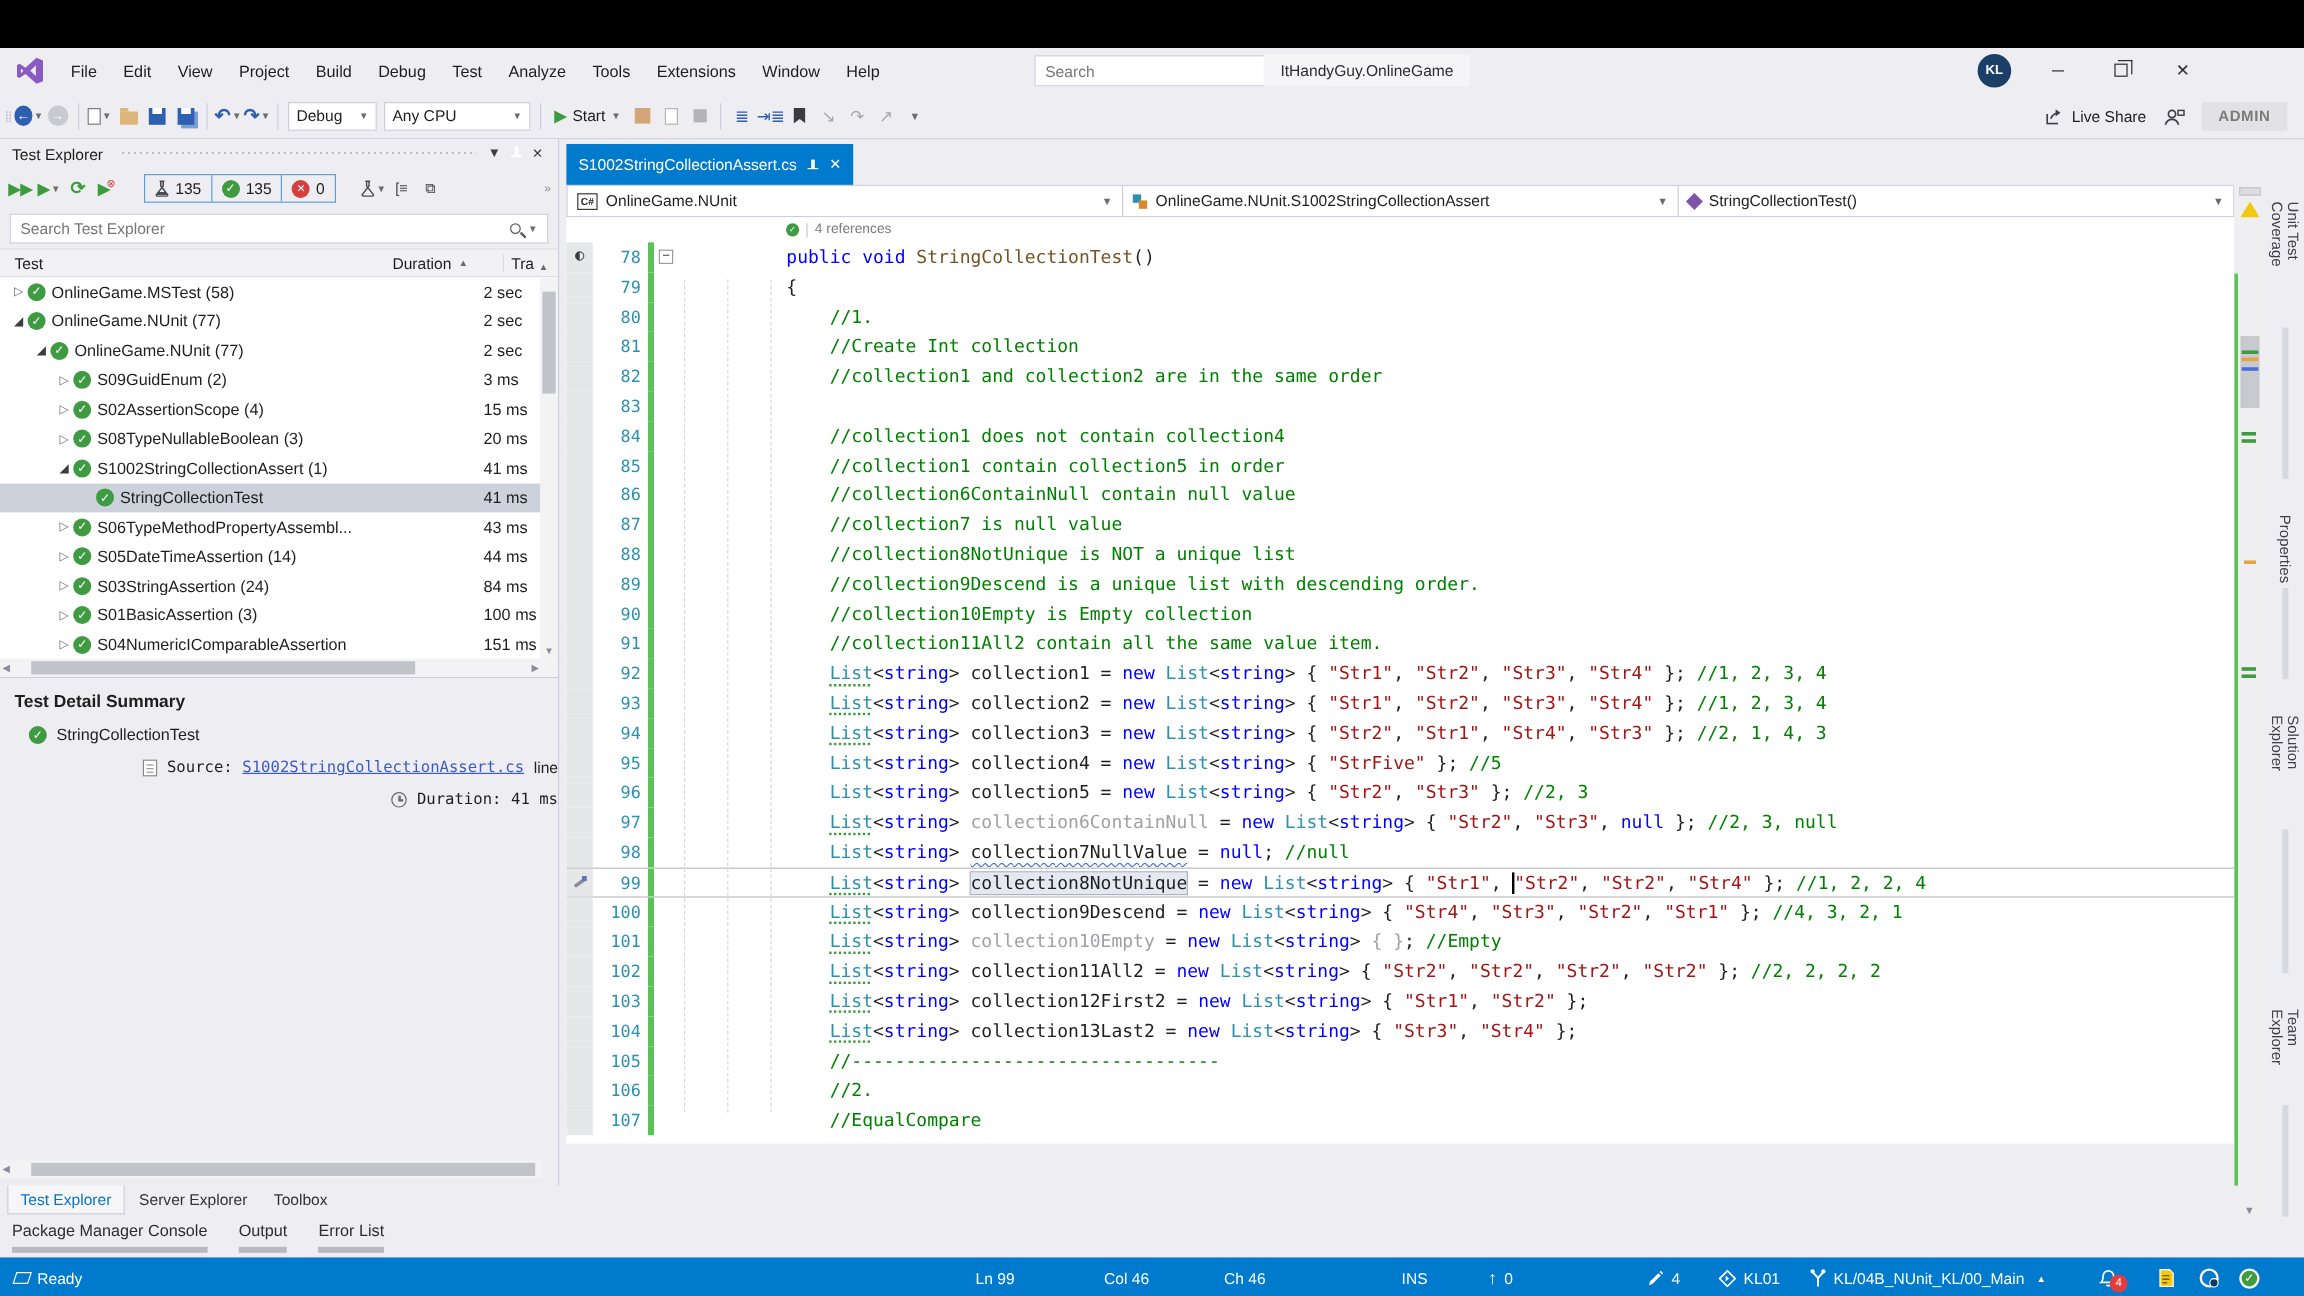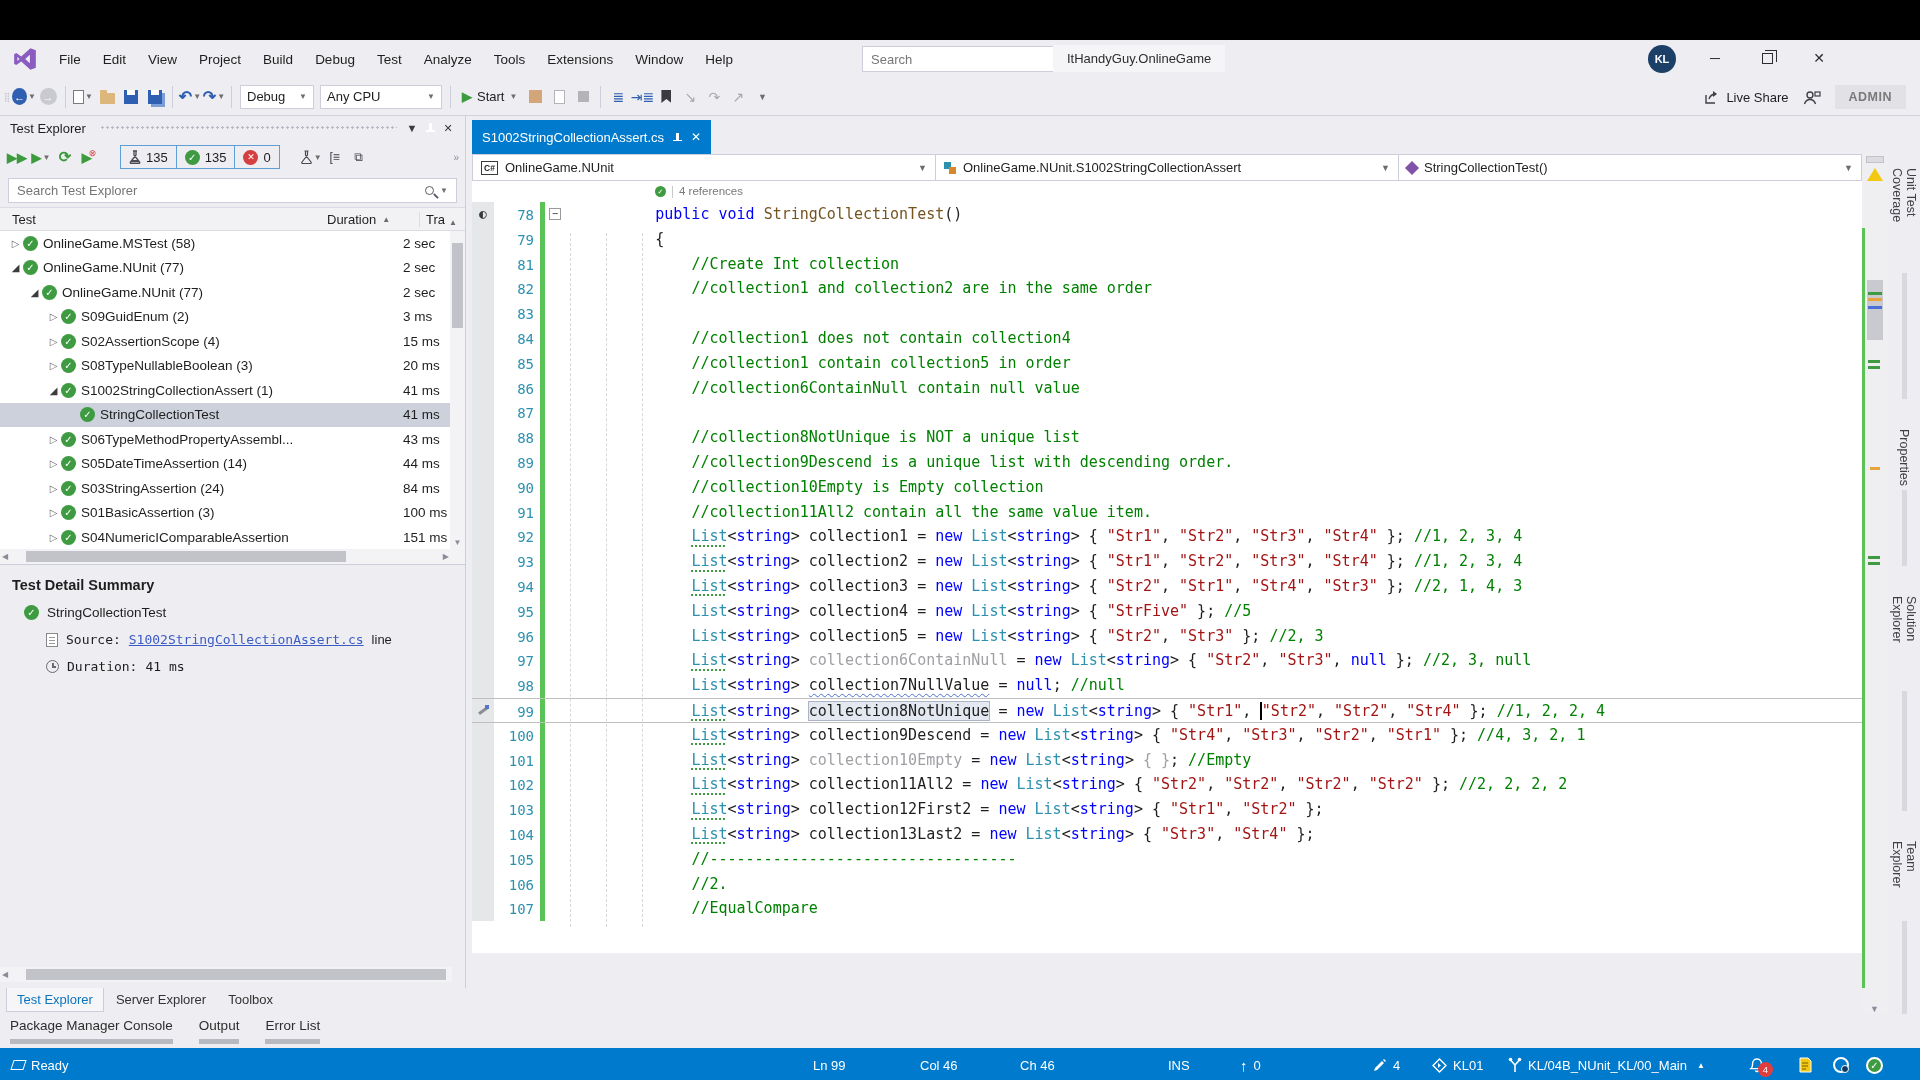--- a/index.html
+++ b/index.html
@@ -77,21 +77,21 @@
   .vsb { position:absolute; right:0; top:0; width:15px; height:318px; background:#f3f3f6; }
   .vsb .thumb { position:absolute; left:2px; top:12px; width:11px; height:85px; background:#c2c3c9; }
   .vsb .ar { position:absolute; left:0; width:15px; text-align:center; font-size:8px; color:#8a8d99; }
   .hsb { height:15px; background:#f3f3f6; position:relative; }
   .hsb .thumb { position:absolute; left:26px; top:2px; height:11px; width:320px; background:#c2c3c9; }
   .hsb .al { position:absolute; left:2px; top:3px; font-size:8px; color:#8a8d99; }
   .hsb .arr { position:absolute; right:16px; top:3px; font-size:8px; color:#8a8d99; }
   .detail { border-top:1px solid #cccedb; padding:12px 0 0 12px; background:#eeeef2; }
   .detail h3 { font-size:14.5px; color:#1e1e1e; }
   .d-row { display:flex; align-items:center; gap:8px; margin-top:12px; font-size:13.5px; color:#1e1e1e; }
-  .d1 { margin-left:12px; } .d2,.d3 { margin-left:34px; font-family:"DejaVu Sans Mono", monospace; font-size:13px; }
+  .d1 { margin-left:12px; } .d2,.d3 { margin-left:34px; font-family:"DejaVu Sans Mono", monospace; font-size:13px;justify-content:flex-end; }
   .link { color:#3b5bc4; text-decoration:underline; }
   .docico { width:12px; height:14px; border:1px solid #8a8a8a; background:#fff; position:relative; flex:none;}
   .docico:before{content:""; position:absolute; left:2px; top:3px; right:2px; height:1px; background:#9a9a9a; box-shadow:0 3px 0 #9a9a9a, 0 6px 0 #9a9a9a;}
   .clock { width:13px; height:13px; border:1.5px solid #6a6a72; border-radius:50%; position:relative; flex:none;}
   .clock:before{content:""; position:absolute; left:5px; top:2px; width:1.5px; height:4px; background:#6a6a72;}
   .clock:after{content:""; position:absolute; left:5px; top:5px; width:4px; height:1.5px; background:#6a6a72;}
   .panel-hsb2 { position:absolute; bottom:6px; left:0; width:452px; }
 
   .panel-tabs { position:absolute; left:0; top:948px; width:466px; height:30px; display:flex; align-items:flex-start; padding-left:6px; gap:2px; background:#eeeef2; }
   .ptab { font-size:13px; padding:4px 10px; color:#333; }
@@ -519,27 +519,28 @@
         <div class="guide" style="left:170px"></div>
       </div>
       <div id="code-rows">
           <div class="lens-row" style="margin-left: 183px;">
             <span class="lens-chk">✓</span>
             <span class="lens-bar"></span>
             <span>4 references</span>
           </div>
           <div class="code-row"><span class="cr-margin"><span class="bkmark">◐</span></span><span class="cr-num">78</span><span class="cr-gap"></span><span class="cr-chg"></span><span class="cr-fold"><span class="foldbox">−</span></span><span class="cr-pre"><span>        </span><span class="k">public</span><span> </span><span class="k">void</span><span> </span><span class="m">StringCollectionTest</span><span>()</span></span></div>
           <div class="code-row"><span class="cr-margin"></span><span class="cr-num">79</span><span class="cr-gap"></span><span class="cr-chg"></span><span class="cr-fold"></span><span class="cr-pre"><span>        {</span></span></div>
+          <div class="code-row"><span class="cr-margin"></span><span class="cr-num">80</span><span class="cr-gap"></span><span class="cr-chg"></span><span class="cr-fold"></span><span class="cr-pre"><span>            </span><span class="c">//1.</span></span></div>
           <div class="code-row"><span class="cr-margin"></span><span class="cr-num">81</span><span class="cr-gap"></span><span class="cr-chg"></span><span class="cr-fold"></span><span class="cr-pre"><span>            </span><span class="c">//Create Int collection</span></span></div>
           <div class="code-row"><span class="cr-margin"></span><span class="cr-num">82</span><span class="cr-gap"></span><span class="cr-chg"></span><span class="cr-fold"></span><span class="cr-pre"><span>            </span><span class="c">//collection1 and collection2 are in the same order</span></span></div>
           <div class="code-row"><span class="cr-margin"></span><span class="cr-num">83</span><span class="cr-gap"></span><span class="cr-chg"></span><span class="cr-fold"></span></div>
           <div class="code-row"><span class="cr-margin"></span><span class="cr-num">84</span><span class="cr-gap"></span><span class="cr-chg"></span><span class="cr-fold"></span><span class="cr-pre"><span>            </span><span class="c">//collection1 does not contain collection4</span></span></div>
           <div class="code-row"><span class="cr-margin"></span><span class="cr-num">85</span><span class="cr-gap"></span><span class="cr-chg"></span><span class="cr-fold"></span><span class="cr-pre"><span>            </span><span class="c">//collection1 contain collection5 in order</span></span></div>
           <div class="code-row"><span class="cr-margin"></span><span class="cr-num">86</span><span class="cr-gap"></span><span class="cr-chg"></span><span class="cr-fold"></span><span class="cr-pre"><span>            </span><span class="c">//collection6ContainNull contain null value</span></span></div>
-          <div class="code-row"><span class="cr-margin"></span><span class="cr-num">87</span><span class="cr-gap"></span><span class="cr-chg"></span><span class="cr-fold"></span></div>
+          <div class="code-row"><span class="cr-margin"></span><span class="cr-num">87</span><span class="cr-gap"></span><span class="cr-chg"></span><span class="cr-fold"></span><span class="cr-pre"><span>            </span><span class="c">//collection7 is null value</span></span></div>
           <div class="code-row"><span class="cr-margin"></span><span class="cr-num">88</span><span class="cr-gap"></span><span class="cr-chg"></span><span class="cr-fold"></span><span class="cr-pre"><span>            </span><span class="c">//collection8NotUnique is NOT a unique list</span></span></div>
           <div class="code-row"><span class="cr-margin"></span><span class="cr-num">89</span><span class="cr-gap"></span><span class="cr-chg"></span><span class="cr-fold"></span><span class="cr-pre"><span>            </span><span class="c">//collection9Descend is a unique list with descending order.</span></span></div>
           <div class="code-row"><span class="cr-margin"></span><span class="cr-num">90</span><span class="cr-gap"></span><span class="cr-chg"></span><span class="cr-fold"></span><span class="cr-pre"><span>            </span><span class="c">//collection10Empty is Empty collection</span></span></div>
           <div class="code-row"><span class="cr-margin"></span><span class="cr-num">91</span><span class="cr-gap"></span><span class="cr-chg"></span><span class="cr-fold"></span><span class="cr-pre"><span>            </span><span class="c">//collection11All2 contain all the same value item.</span></span></div>
           <div class="code-row"><span class="cr-margin"></span><span class="cr-num">92</span><span class="cr-gap"></span><span class="cr-chg"></span><span class="cr-fold"></span><span class="cr-pre"><span>            </span><span class="td">List</span><span>&lt;</span><span class="k">string</span><span>&gt; collection1 = </span><span class="k">new</span><span> </span><span class="t">List</span><span>&lt;</span><span class="k">string</span><span>&gt; { </span><span class="s">"Str1"</span><span>, </span><span class="s">"Str2"</span><span>, </span><span class="s">"Str3"</span><span>, </span><span class="s">"Str4"</span><span> }; </span><span class="c">//1, 2, 3, 4</span></span></div>
           <div class="code-row"><span class="cr-margin"></span><span class="cr-num">93</span><span class="cr-gap"></span><span class="cr-chg"></span><span class="cr-fold"></span><span class="cr-pre"><span>            </span><span class="td">List</span><span>&lt;</span><span class="k">string</span><span>&gt; collection2 = </span><span class="k">new</span><span> </span><span class="t">List</span><span>&lt;</span><span class="k">string</span><span>&gt; { </span><span class="s">"Str1"</span><span>, </span><span class="s">"Str2"</span><span>, </span><span class="s">"Str3"</span><span>, </span><span class="s">"Str4"</span><span> }; </span><span class="c">//1, 2, 3, 4</span></span></div>
           <div class="code-row"><span class="cr-margin"></span><span class="cr-num">94</span><span class="cr-gap"></span><span class="cr-chg"></span><span class="cr-fold"></span><span class="cr-pre"><span>            </span><span class="td">List</span><span>&lt;</span><span class="k">string</span><span>&gt; collection3 = </span><span class="k">new</span><span> </span><span class="t">List</span><span>&lt;</span><span class="k">string</span><span>&gt; { </span><span class="s">"Str2"</span><span>, </span><span class="s">"Str1"</span><span>, </span><span class="s">"Str4"</span><span>, </span><span class="s">"Str3"</span><span> }; </span><span class="c">//2, 1, 4, 3</span></span></div>
           <div class="code-row"><span class="cr-margin"></span><span class="cr-num">95</span><span class="cr-gap"></span><span class="cr-chg"></span><span class="cr-fold"></span><span class="cr-pre"><span>            </span><span class="t">List</span><span>&lt;</span><span class="k">string</span><span>&gt; collection4 = </span><span class="k">new</span><span> </span><span class="t">List</span><span>&lt;</span><span class="k">string</span><span>&gt; { </span><span class="s">"StrFive"</span><span> }; </span><span class="c">//5</span></span></div>
           <div class="code-row"><span class="cr-margin"></span><span class="cr-num">96</span><span class="cr-gap"></span><span class="cr-chg"></span><span class="cr-fold"></span><span class="cr-pre"><span>            </span><span class="t">List</span><span>&lt;</span><span class="k">string</span><span>&gt; collection5 = </span><span class="k">new</span><span> </span><span class="t">List</span><span>&lt;</span><span class="k">string</span><span>&gt; { </span><span class="s">"Str2"</span><span>, </span><span class="s">"Str3"</span><span> }; </span><span class="c">//2, 3</span></span></div>
           <div class="code-row"><span class="cr-margin"></span><span class="cr-num">97</span><span class="cr-gap"></span><span class="cr-chg"></span><span class="cr-fold"></span><span class="cr-pre"><span>            </span><span class="td">List</span><span>&lt;</span><span class="k">string</span><span>&gt; </span><span class="g">collection6ContainNull</span><span> = </span><span class="k">new</span><span> </span><span class="t">List</span><span>&lt;</span><span class="k">string</span><span>&gt; { </span><span class="s">"Str2"</span><span>, </span><span class="s">"Str3"</span><span>, </span><span class="k">null</span><span> }; </span><span class="c">//2, 3, null</span></span></div>

